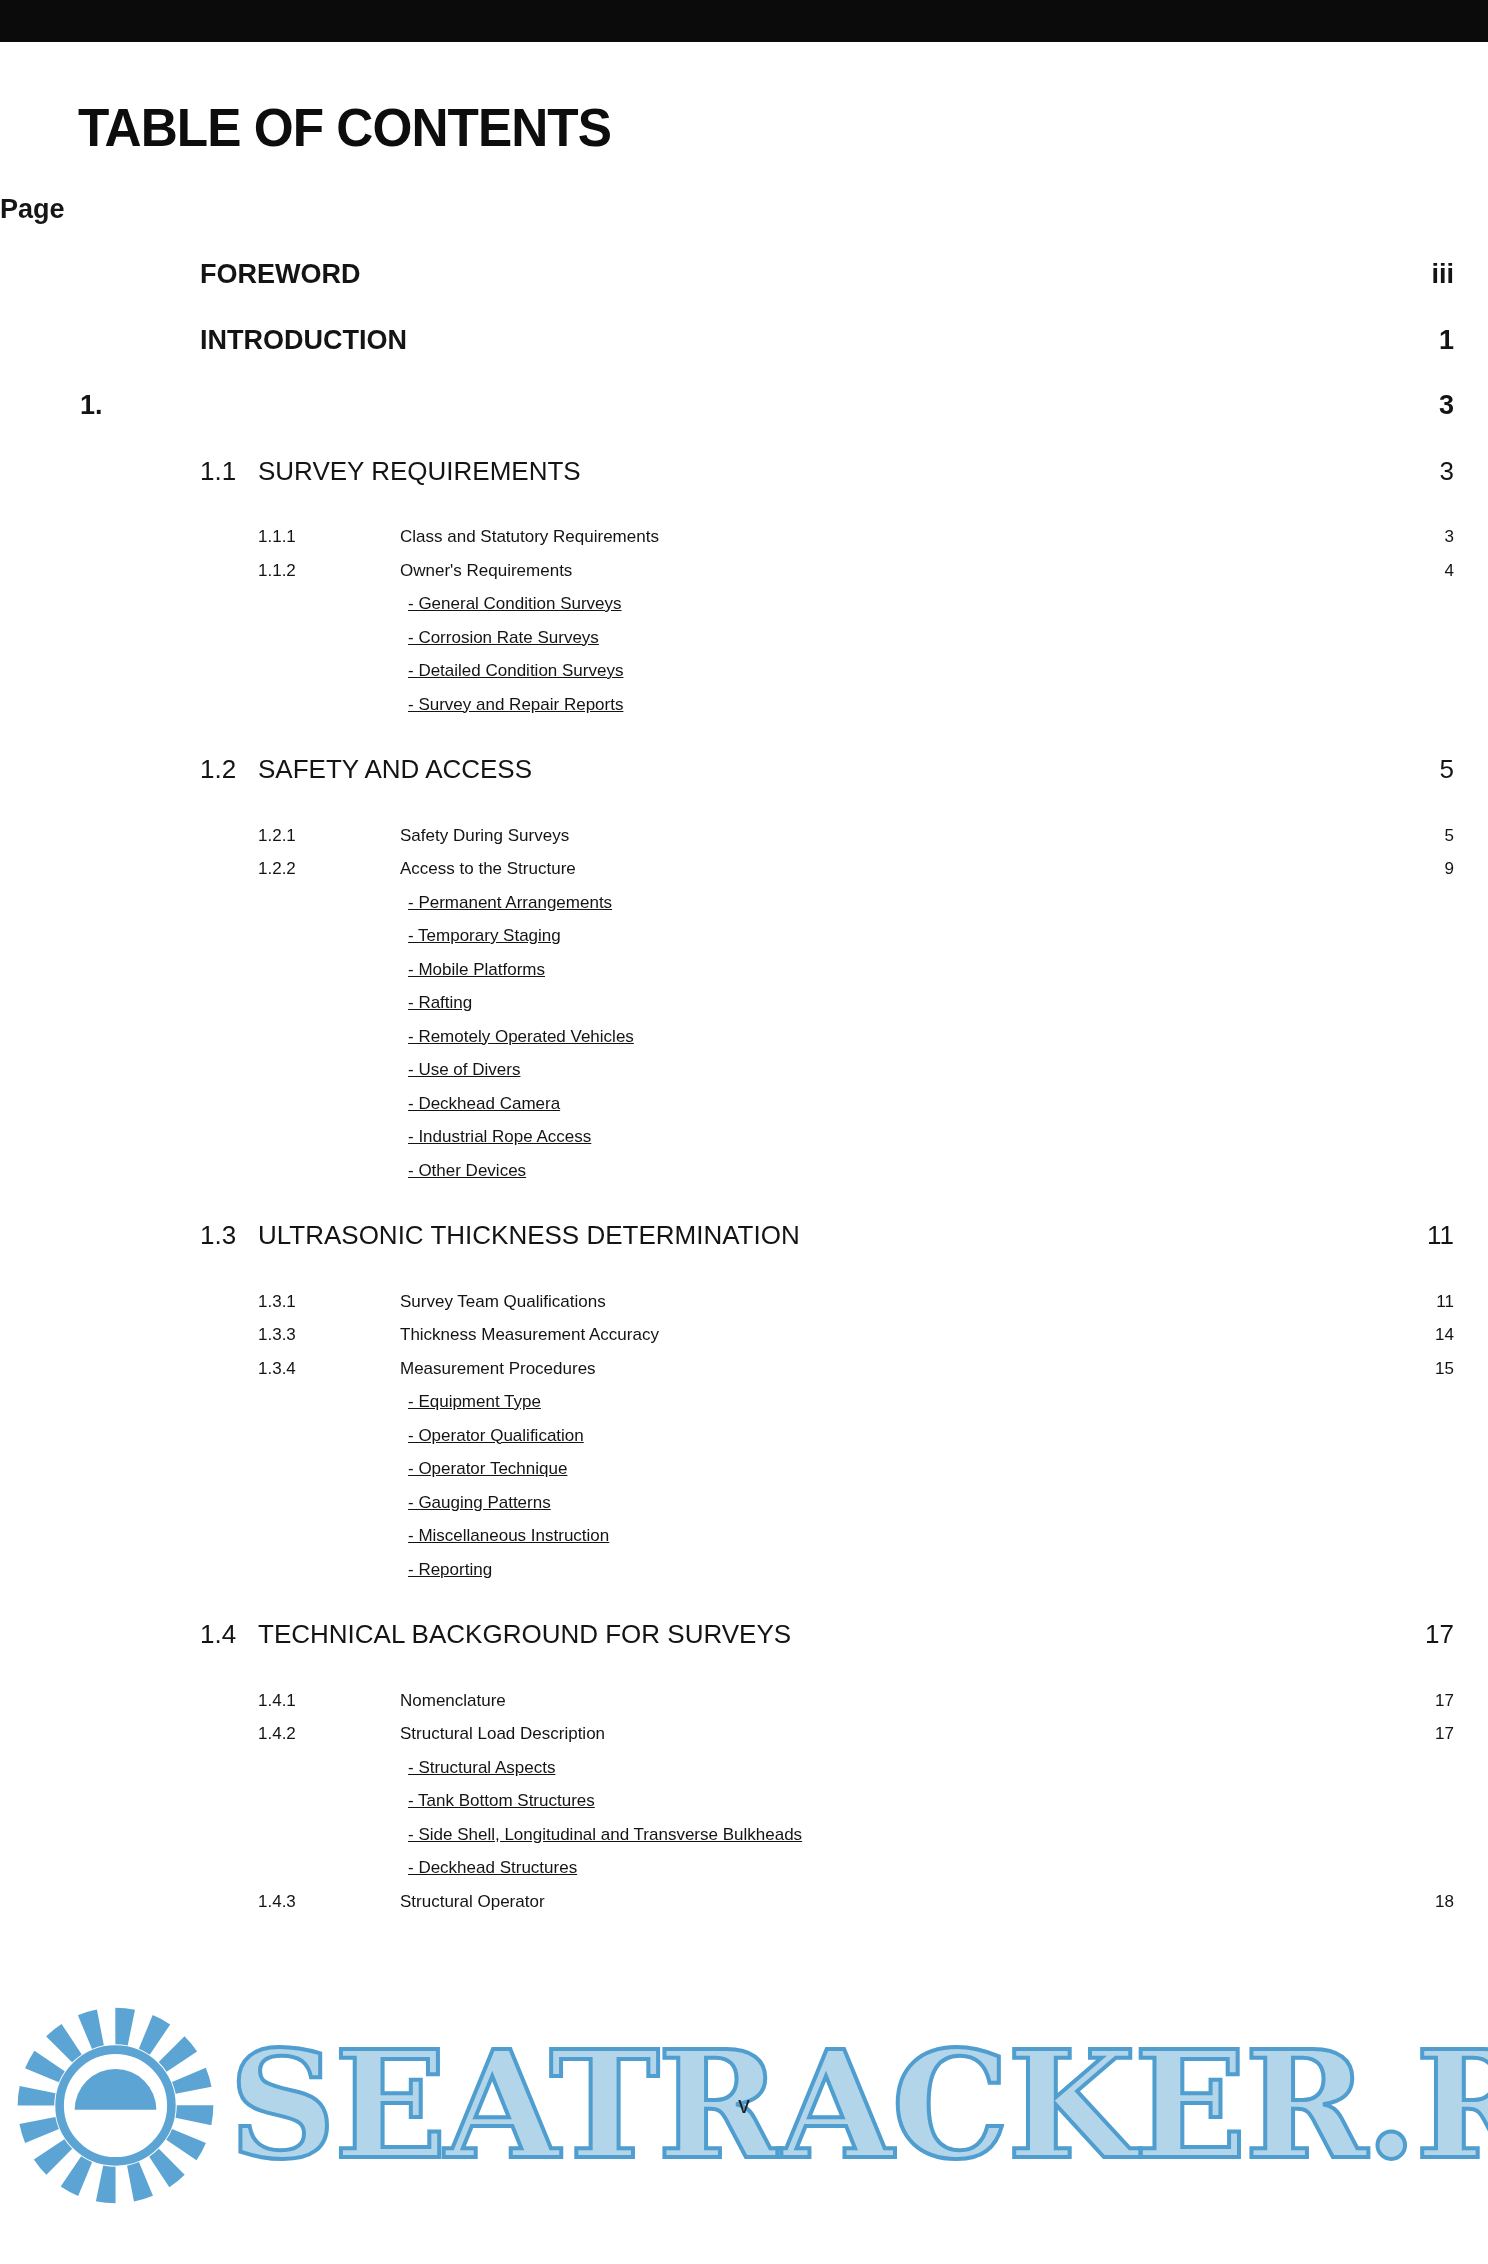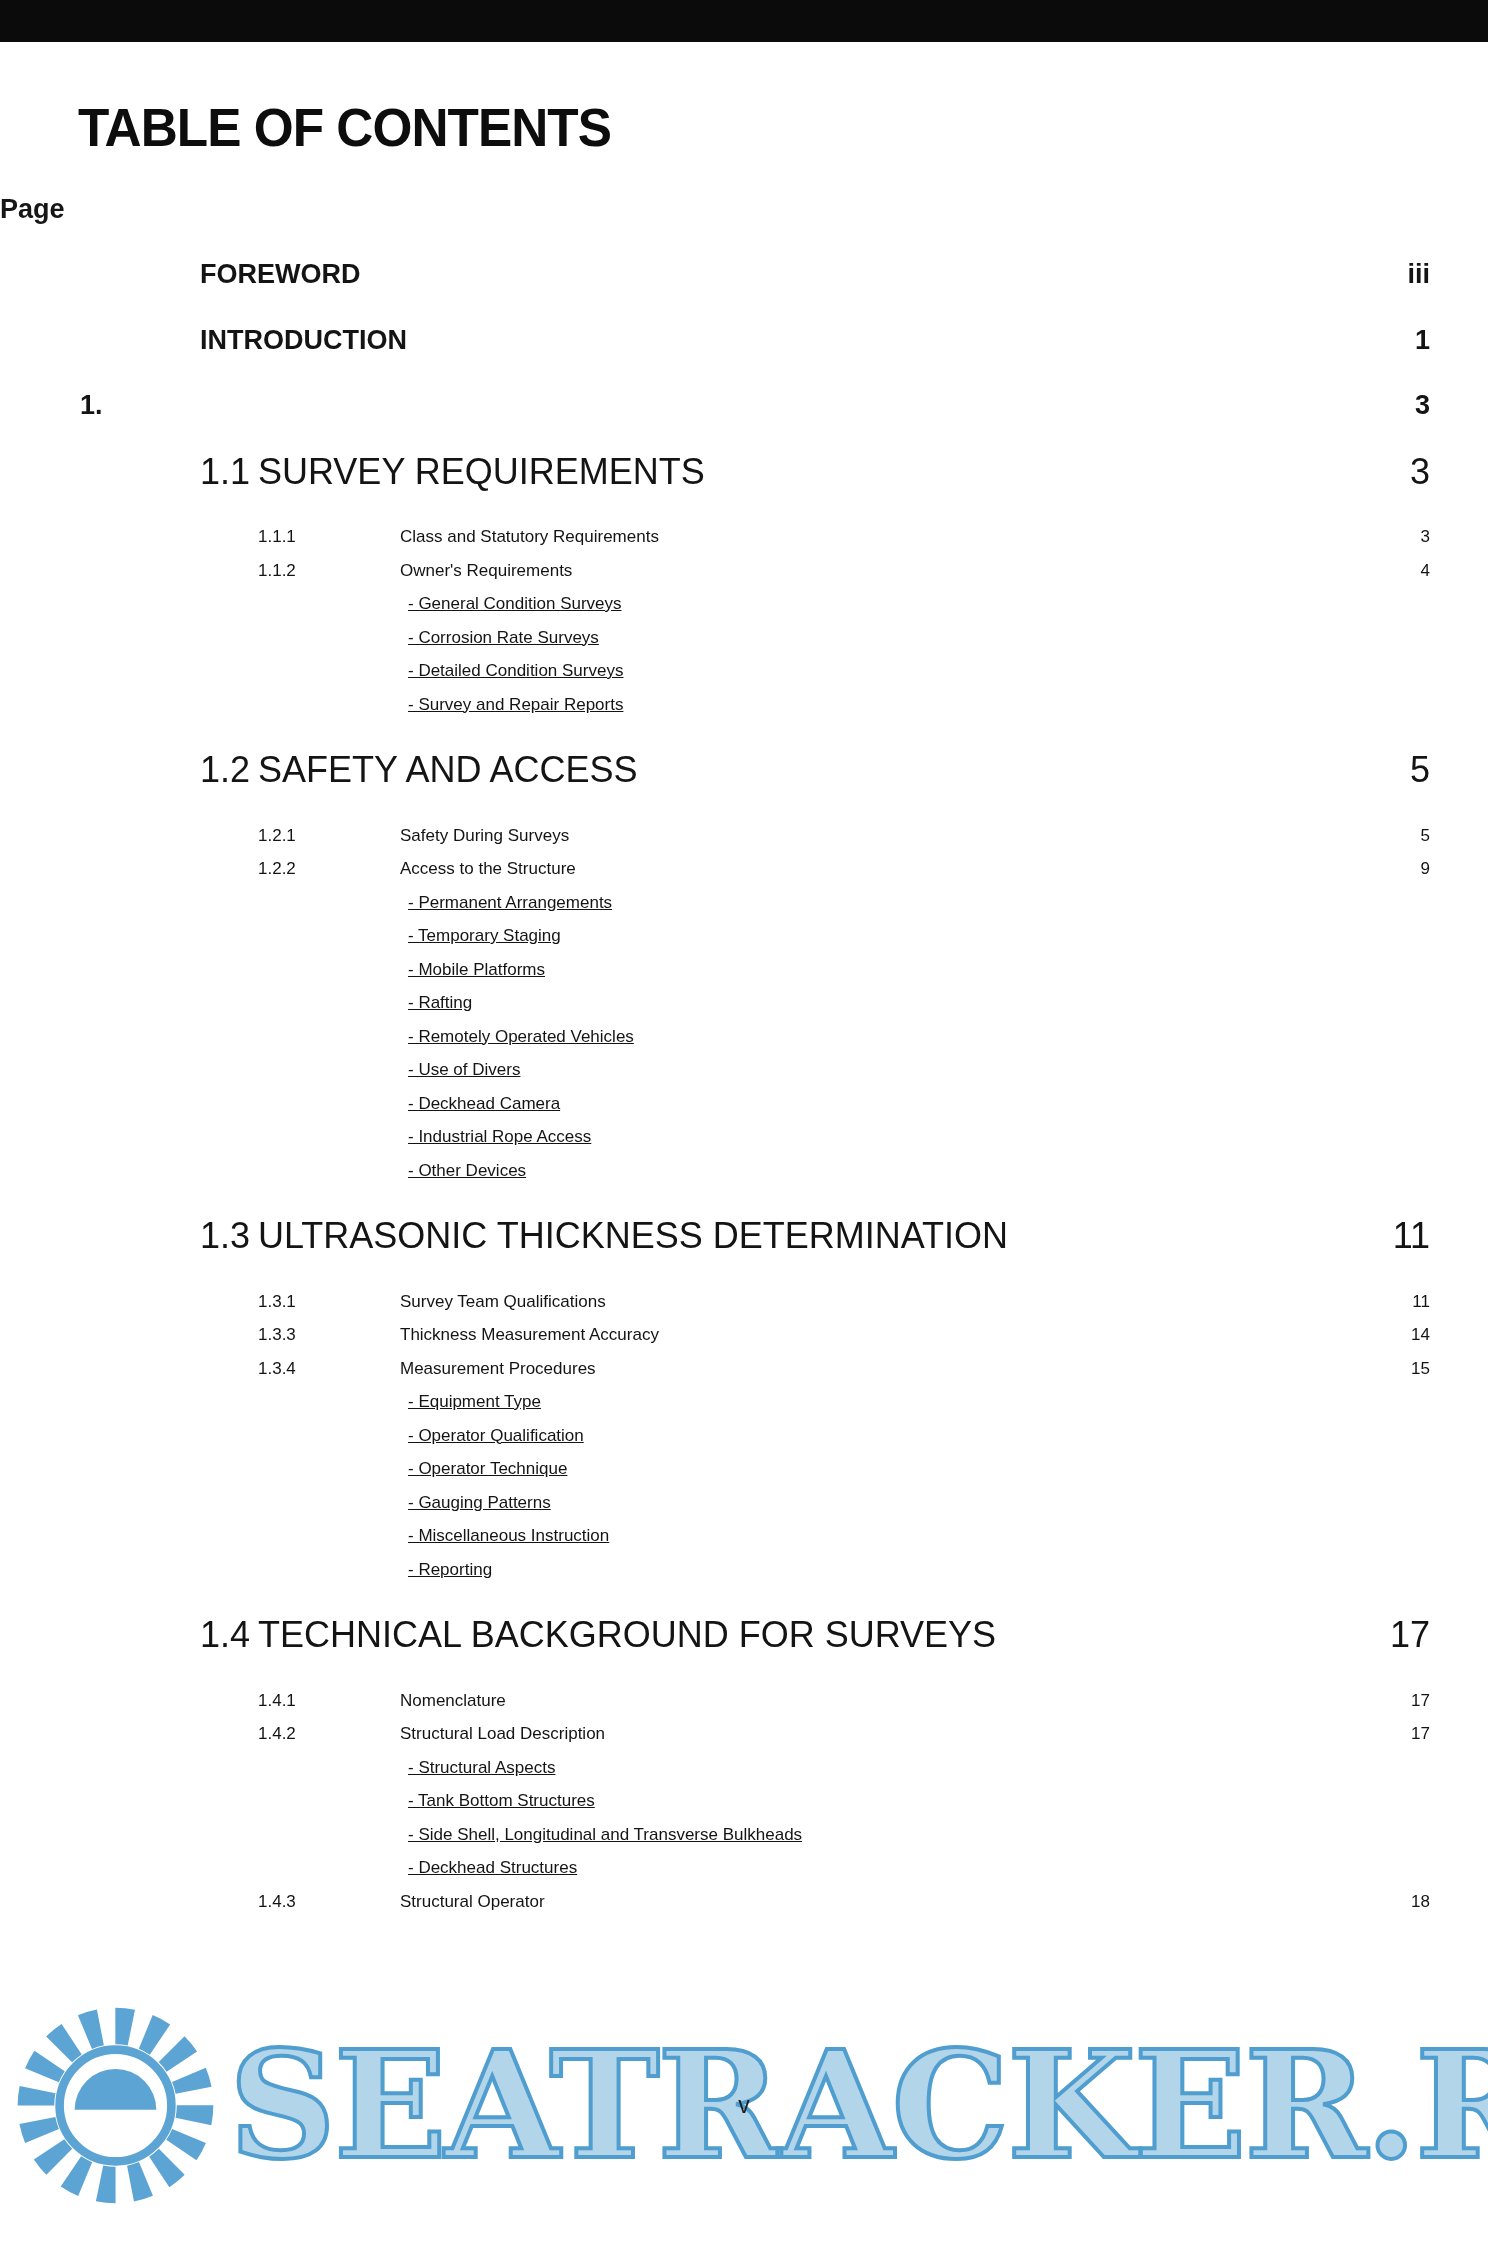--- a/index.html
+++ b/index.html
@@ -34,41 +34,41 @@
   .page-col-header {
     margin-top: 34px;
     padding-right: 58px;
     text-align: left;
     font-weight: bold;
     font-size: 27px;
     line-height: 34px;
   }
   #toc-list {
     margin-top: 1px;
-    padding-right: 58px;
+    padding-right: 34px;
   }
   .row {
     display: flex;
     align-items: baseline;
     font-size: 17px;
     line-height: 33.5px;
     color: #141414;
   }
   .row.gap { margin-top: 32px; }
   .row .num { flex: 0 0 auto; }
   .row .label { flex: 0 1 auto; }
   .row .page-col { margin-left: auto; text-align: right; flex: 0 0 auto; }
 
   .row.heading { font-weight: bold; font-size: 27px; }
   .row.heading .label { margin-left: 200px; }
 
   .row.chapter { font-weight: bold; font-size: 27px; }
   .row.chapter .num { margin-left: 80px; width: 120px; }
 
-  .row.section { font-size: 36px; }
+  .row.section { font-size: 26px; }
   .row.section .num { margin-left: 200px; width: 58px; }
 
   .row.subsection .num { margin-left: 258px; width: 142px; }
 
   .row.dash .label { margin-left: 408px; text-decoration: underline; }
 
   .folio {
     position: absolute;
     left: 50%;
     top: 2092px;

